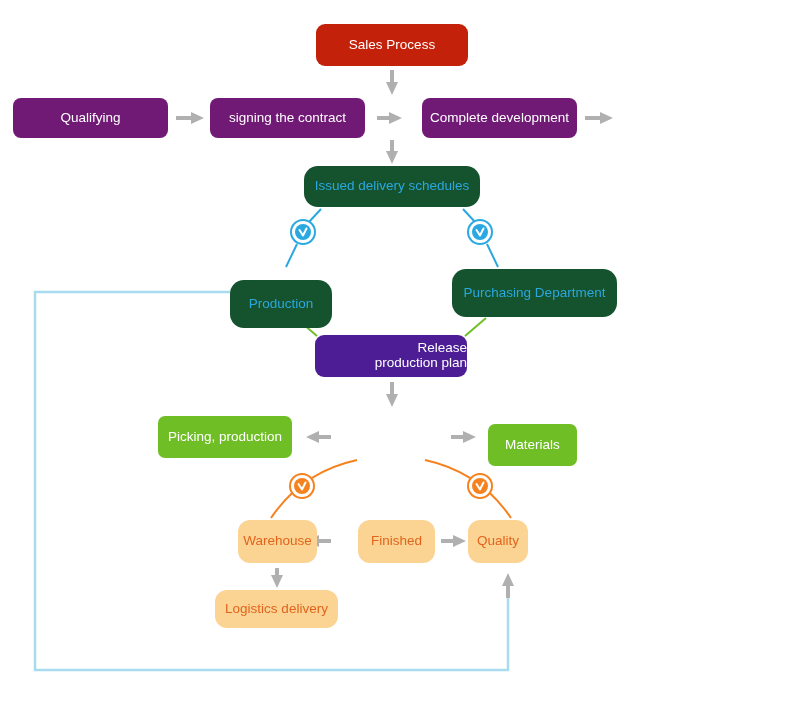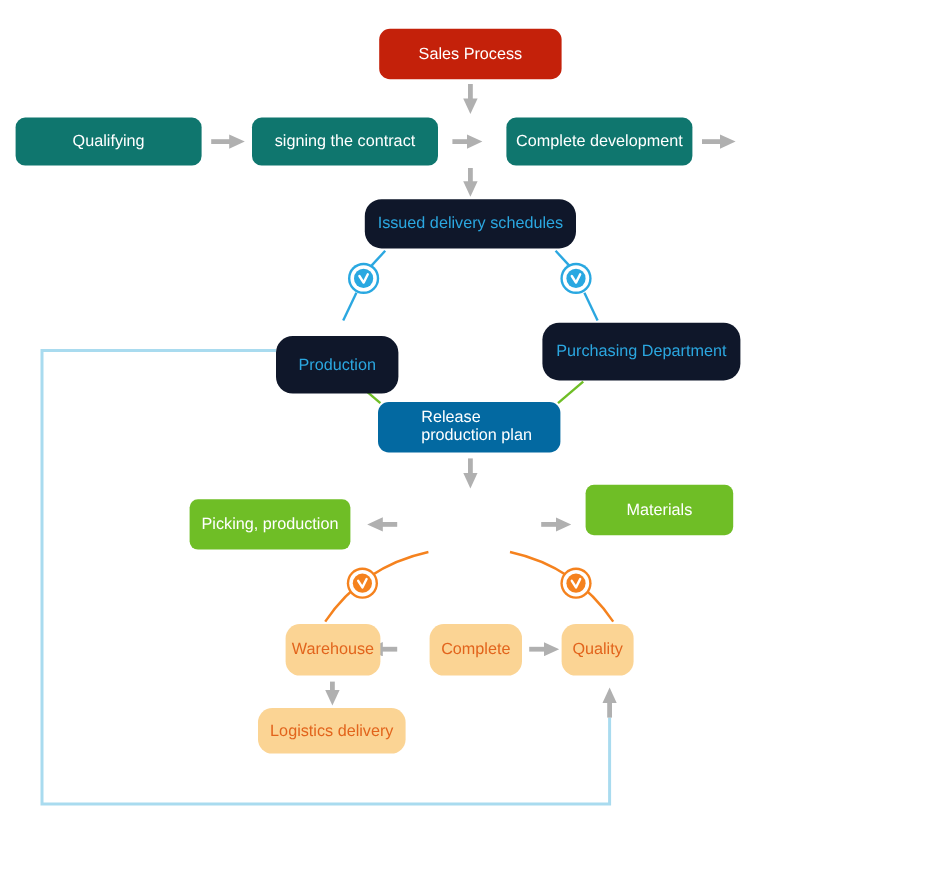--- a/index.html
+++ b/index.html
@@ -7,27 +7,27 @@
     position:relative;
     width:790px; height:725px;
     background:#ffffff;
     font-family:"Liberation Sans", sans-serif;
     overflow:hidden;
   }
   svg.connectors { position:absolute; left:0; top:0; z-index:1; }
   .node {
     position:absolute; z-index:3;
     display:flex; align-items:center; justify-content:center;
-    text-align:left; font-size:13.5px; line-height:1.1;
+    text-align:right; font-size:13.5px; line-height:1.1;
     box-sizing:border-box;
   }
   .node.red       { background:#c4210a; color:#ffffff; border-radius:9px; }
-  .node.blue      { background:#0f766e; color:#ffffff; border-radius:8px; }
-  .node.lightblue { background:#0f172a; color:#2ba7e0; border-radius:14px; }
-  .node.orange    { background:#0369a1; color:#ffffff; border-radius:9px;padding-left:36px; }
+  .node.blue      { background:#701a75; color:#ffffff; border-radius:8px; }
+  .node.lightblue { background:#14532d; color:#2ba7e0; border-radius:14px; }
+  .node.orange    { background:#4c1d95; color:#ffffff; border-radius:9px;padding-left:36px; }
   .node.green     { background:#6fbe26; color:#ffffff; border-radius:7px; }
   .node.tan       { background:#fbd494; color:#e2641c; border-radius:12px; }
   .clock {
     position:absolute; z-index:4;
     width:16px; height:16px; border-radius:50%;
     display:flex; align-items:center; justify-content:center;
   }
   .clock.blue   { background:#29a8e1; box-shadow:0 0 0 3px #ffffff, 0 0 0 5px #29a8e1; }
   .clock.orange { background:#f5821e; box-shadow:0 0 0 3px #ffffff, 0 0 0 5px #f5821e; }
 </style>
@@ -72,23 +72,23 @@
 
   <div class="node red" style="left:316px;top:24px;width:152px;height:42px">Sales Process</div>
   <div class="node blue" style="left:13px;top:98px;width:155px;height:40px">Qualifying</div>
   <div class="node blue" style="left:422px;top:98px;width:155px;height:40px">Complete development</div>
   <div class="node blue" style="left:210px;top:98px;width:155px;height:40px">signing the contract</div>
   <div class="node lightblue" style="left:304px;top:166px;width:176px;height:41px">Issued delivery schedules</div>
   <div class="node lightblue" style="left:230px;top:280px;width:102px;height:48px">Production</div>
   <div class="node lightblue" style="left:452px;top:269px;width:165px;height:48px">Purchasing Department</div>
   <div class="node orange" style="left:315px;top:335px;width:152px;height:42px">Release production plan</div>
   <div class="node green" style="left:158px;top:416px;width:134px;height:42px">Picking, production</div>
-  <div class="node green" style="left:488px;top:404px;width:123px;height:42px">Materials</div>
+  <div class="node green" style="left:488px;top:424px;width:89px;height:42px">Materials</div>
   <div class="node tan" style="left:238px;top:520px;width:79px;height:43px">Warehouse</div>
-  <div class="node tan" style="left:358px;top:520px;width:77px;height:43px">Complete</div>
+  <div class="node tan" style="left:358px;top:520px;width:77px;height:43px">Finished</div>
   <div class="node tan" style="left:468px;top:520px;width:60px;height:43px">Quality</div>
   <div class="node tan" style="left:215px;top:590px;width:123px;height:38px">Logistics delivery</div>
 
   <div class="clock blue" style="left:295px;top:224px">
     <svg width="16" height="16" viewBox="0 0 16 16">
       <polyline points="4.5,6 8,11.5 11.5,4.5" fill="none" stroke="#ffffff" stroke-width="2" stroke-linecap="round" stroke-linejoin="round"></polyline>
     </svg>
   </div>
   <div class="clock blue" style="left:472px;top:224px">
     <svg width="16" height="16" viewBox="0 0 16 16">

